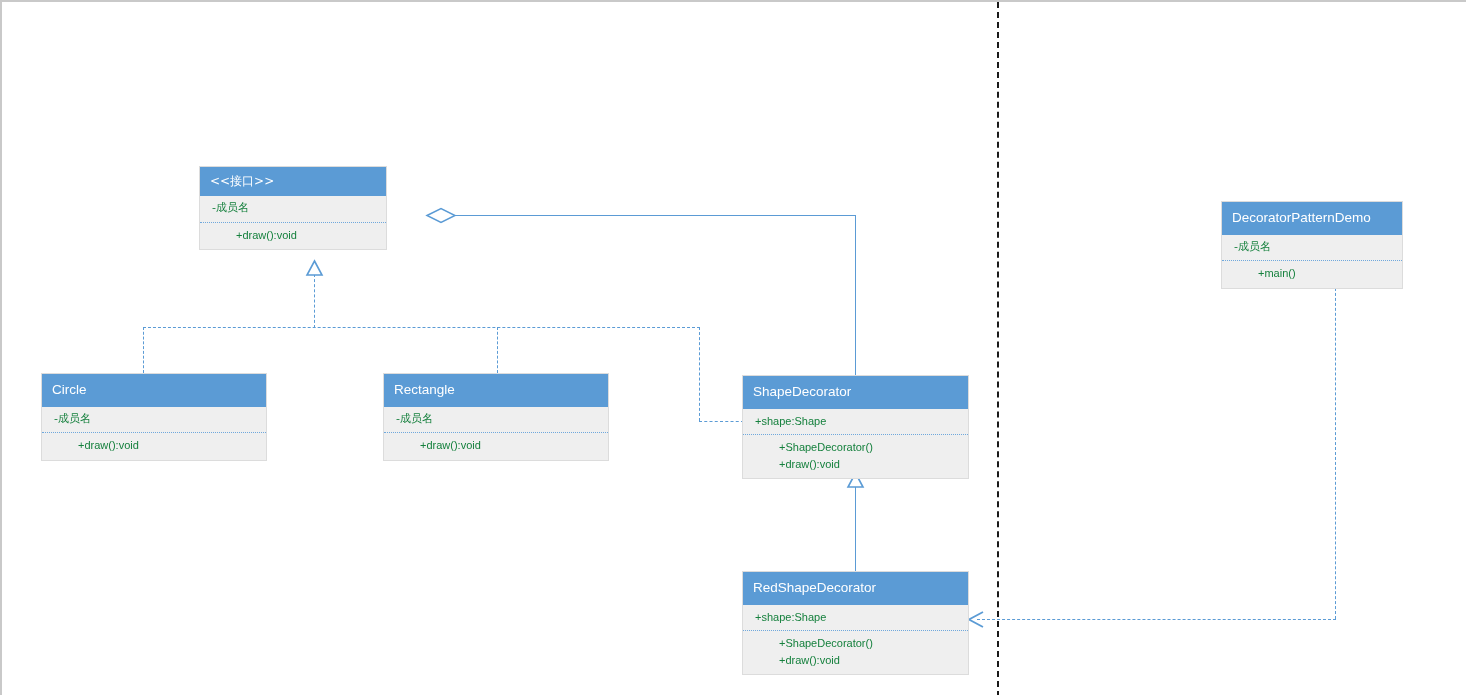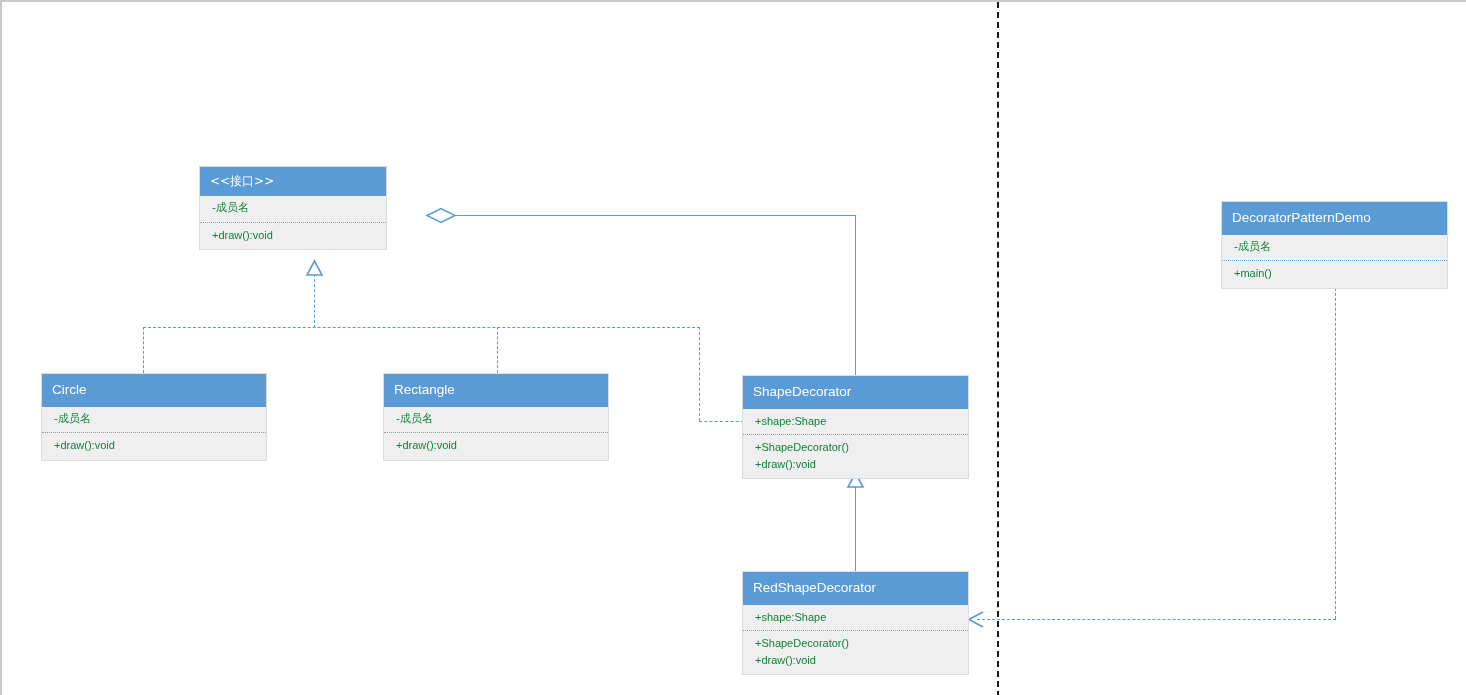--- a/index.html
+++ b/index.html
@@ -46,20 +46,21 @@
     display: block;
   }
   .uml-attrs {
     padding: 4px 10px 5px 12px;
     border-bottom: 1px dotted #6fa8dc;
     box-sizing: border-box;
   }
   .uml-ops {
     padding: 4px 0 6px 12px;
     box-sizing: border-box;
+    margin-left: 24px;
   }
   .uml-line {
     color: #15803d;
     font-size: 11px;
     line-height: 1.5;
     white-space: nowrap;
   }
   .cjk {
     font-family: "DejaVu Sans", "Liberation Sans", sans-serif;
   }
@@ -183,21 +184,21 @@
     </div>
     <div class="uml-attrs">
       <div class="uml-line">+shape:Shape</div>
     </div>
     <div class="uml-ops">
       <div class="uml-line">+ShapeDecorator()</div>
       <div class="uml-line">+draw():void</div>
     </div>
   </div>
 
-  <div class="uml-box" style="left:1219px; top:199px; width:227px;">
+  <div class="uml-box" style="left:1219px; top:199px; width:182px;">
     <div class="uml-header">
       <span class="cname">DecoratorPatternDemo</span>
     </div>
     <div class="uml-attrs">
       <div class="uml-line cjk">-成员名</div>
     </div>
     <div class="uml-ops">
       <div class="uml-line">+main()</div>
     </div>
   </div>

